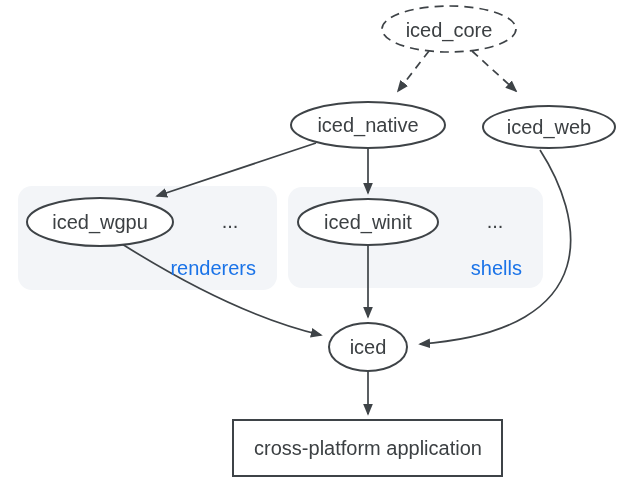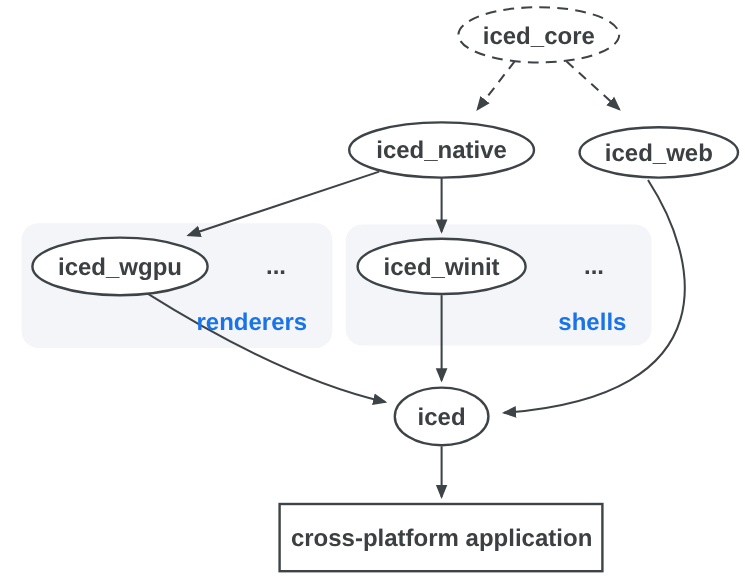--- a/index.html
+++ b/index.html
@@ -10,21 +10,20 @@
     --group-fill: #f3f5f8;
     --node-fill: #ffffff;
   }
   html, body { margin: 0; padding: 0; background: var(--background); }
   .stage {
     position: relative;
     width: 536px;
     height: 483px;
     background: var(--background);
     font-family: "Liberation Sans", sans-serif;
-    font-weight: bold;
   }
   svg { display: block; }
   .edge {
     stroke: var(--stroke);
     stroke-width: 1.7;
     fill: none;
   }
   .edge.dashed { stroke-dasharray: 8 6; }
   .node-shape {
     fill: var(--node-fill);

